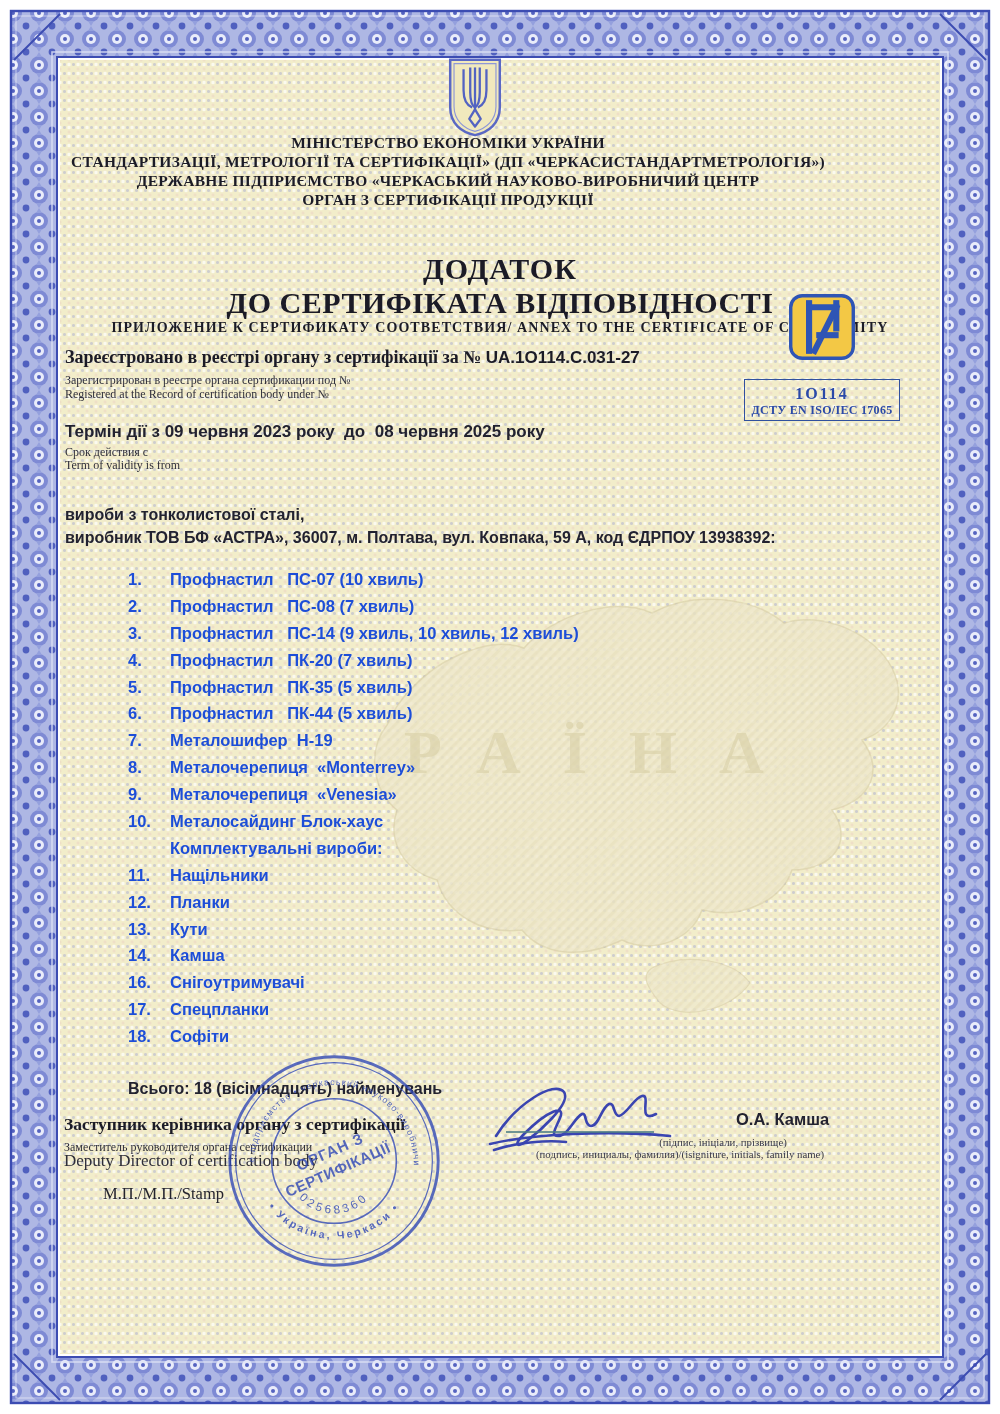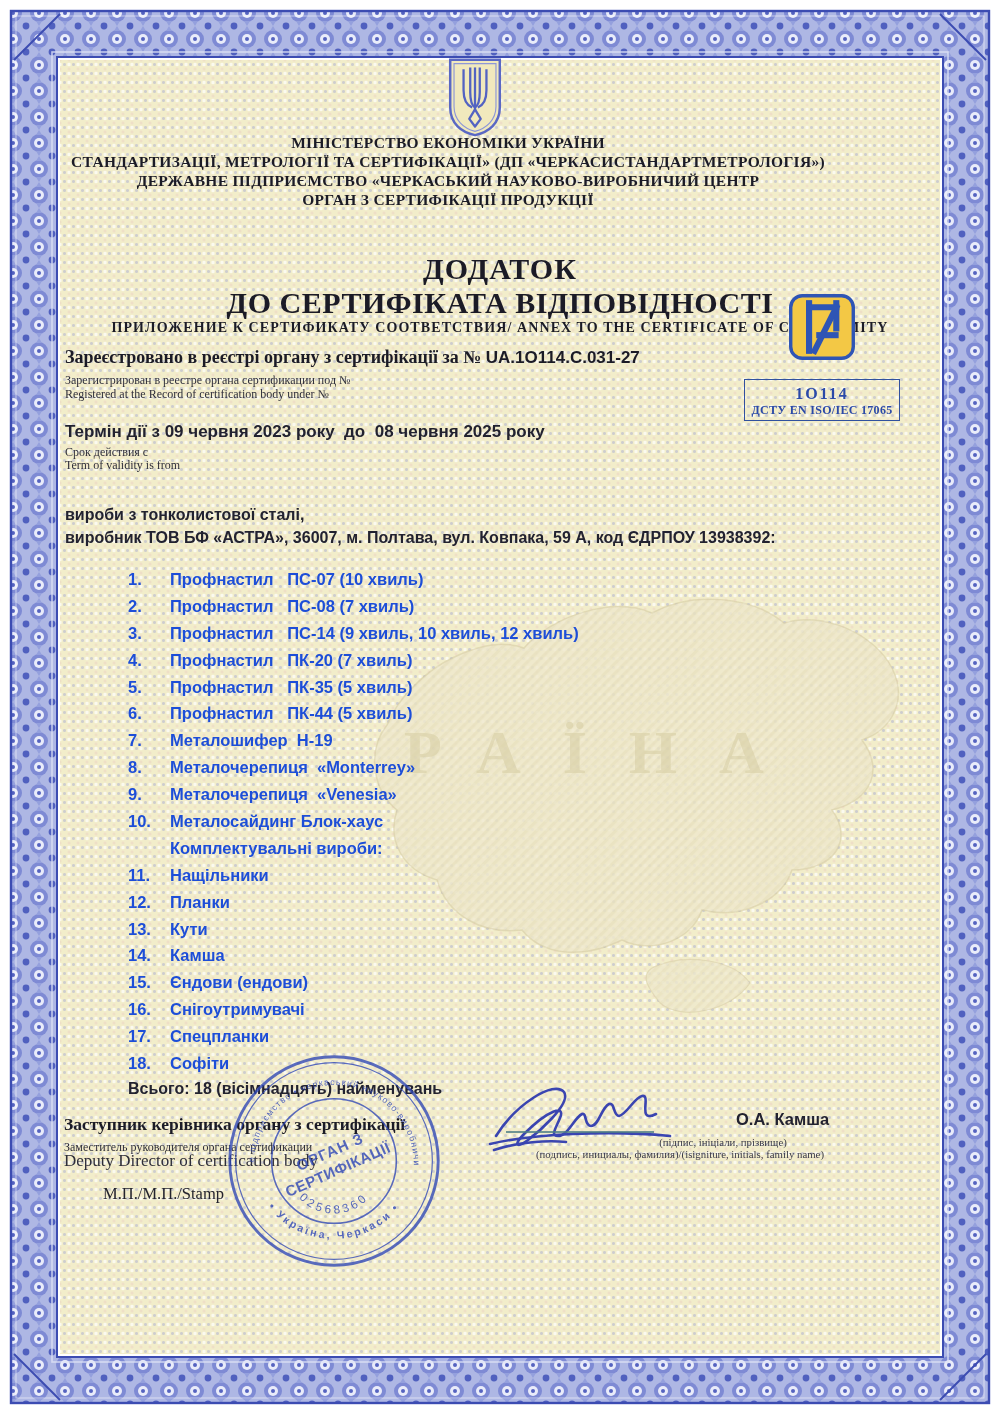--- a/index.html
+++ b/index.html
@@ -164,21 +164,20 @@
       <div class="prow"><span class="pnum">6.</span><span class="ptxt">Профнастил   ПК-44 (5 хвиль)</span></div>
       <div class="prow"><span class="pnum">7.</span><span class="ptxt">Металошифер  Н-19</span></div>
       <div class="prow"><span class="pnum">8.</span><span class="ptxt">Металочерепиця  «Monterrey»</span></div>
       <div class="prow"><span class="pnum">9.</span><span class="ptxt">Металочерепиця  «Venesia»</span></div>
       <div class="prow"><span class="pnum">10.</span><span class="ptxt">Металосайдинг Блок-хаус</span></div>
       <div class="prow"><span class="pnum"></span><span class="ptxt">Комплектувальні вироби:</span></div>
       <div class="prow"><span class="pnum">11.</span><span class="ptxt">Нащільники</span></div>
       <div class="prow"><span class="pnum">12.</span><span class="ptxt">Планки</span></div>
       <div class="prow"><span class="pnum">13.</span><span class="ptxt">Кути</span></div>
       <div class="prow"><span class="pnum">14.</span><span class="ptxt">Камша</span></div>
-      <div class="prow"><span class="pnum">15.</span><span class="ptxt">Єндови (ендови)</span></div>
       <div class="prow"><span class="pnum">16.</span><span class="ptxt">Снігоутримувачі</span></div>
       <div class="prow"><span class="pnum">17.</span><span class="ptxt">Спецпланки</span></div>
       <div class="prow"><span class="pnum">18.</span><span class="ptxt">Софіти</span></div>
     </div>
 
   <div class="abs total-line sansB">Всього: 18 (вісімнадцять) найменувань</div>
 
   <div class="abs sig-title serifB">Заступник керівника органу з сертифікації</div>
   <div class="abs small-sub serifR" style="left:64px;top:1141px;font-size:12px;">Заместитель руководителя органа сертификации</div>
   <div class="abs small-sub serifR" style="left:64px;top:1154px;font-size:17px;">Deputy Director of certification body</div>

